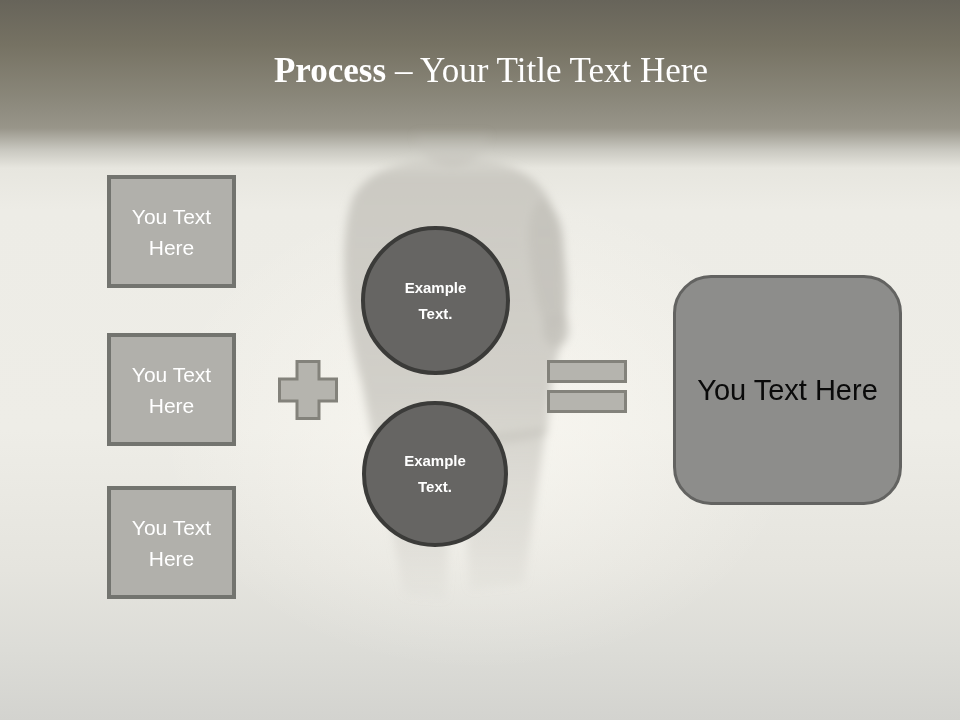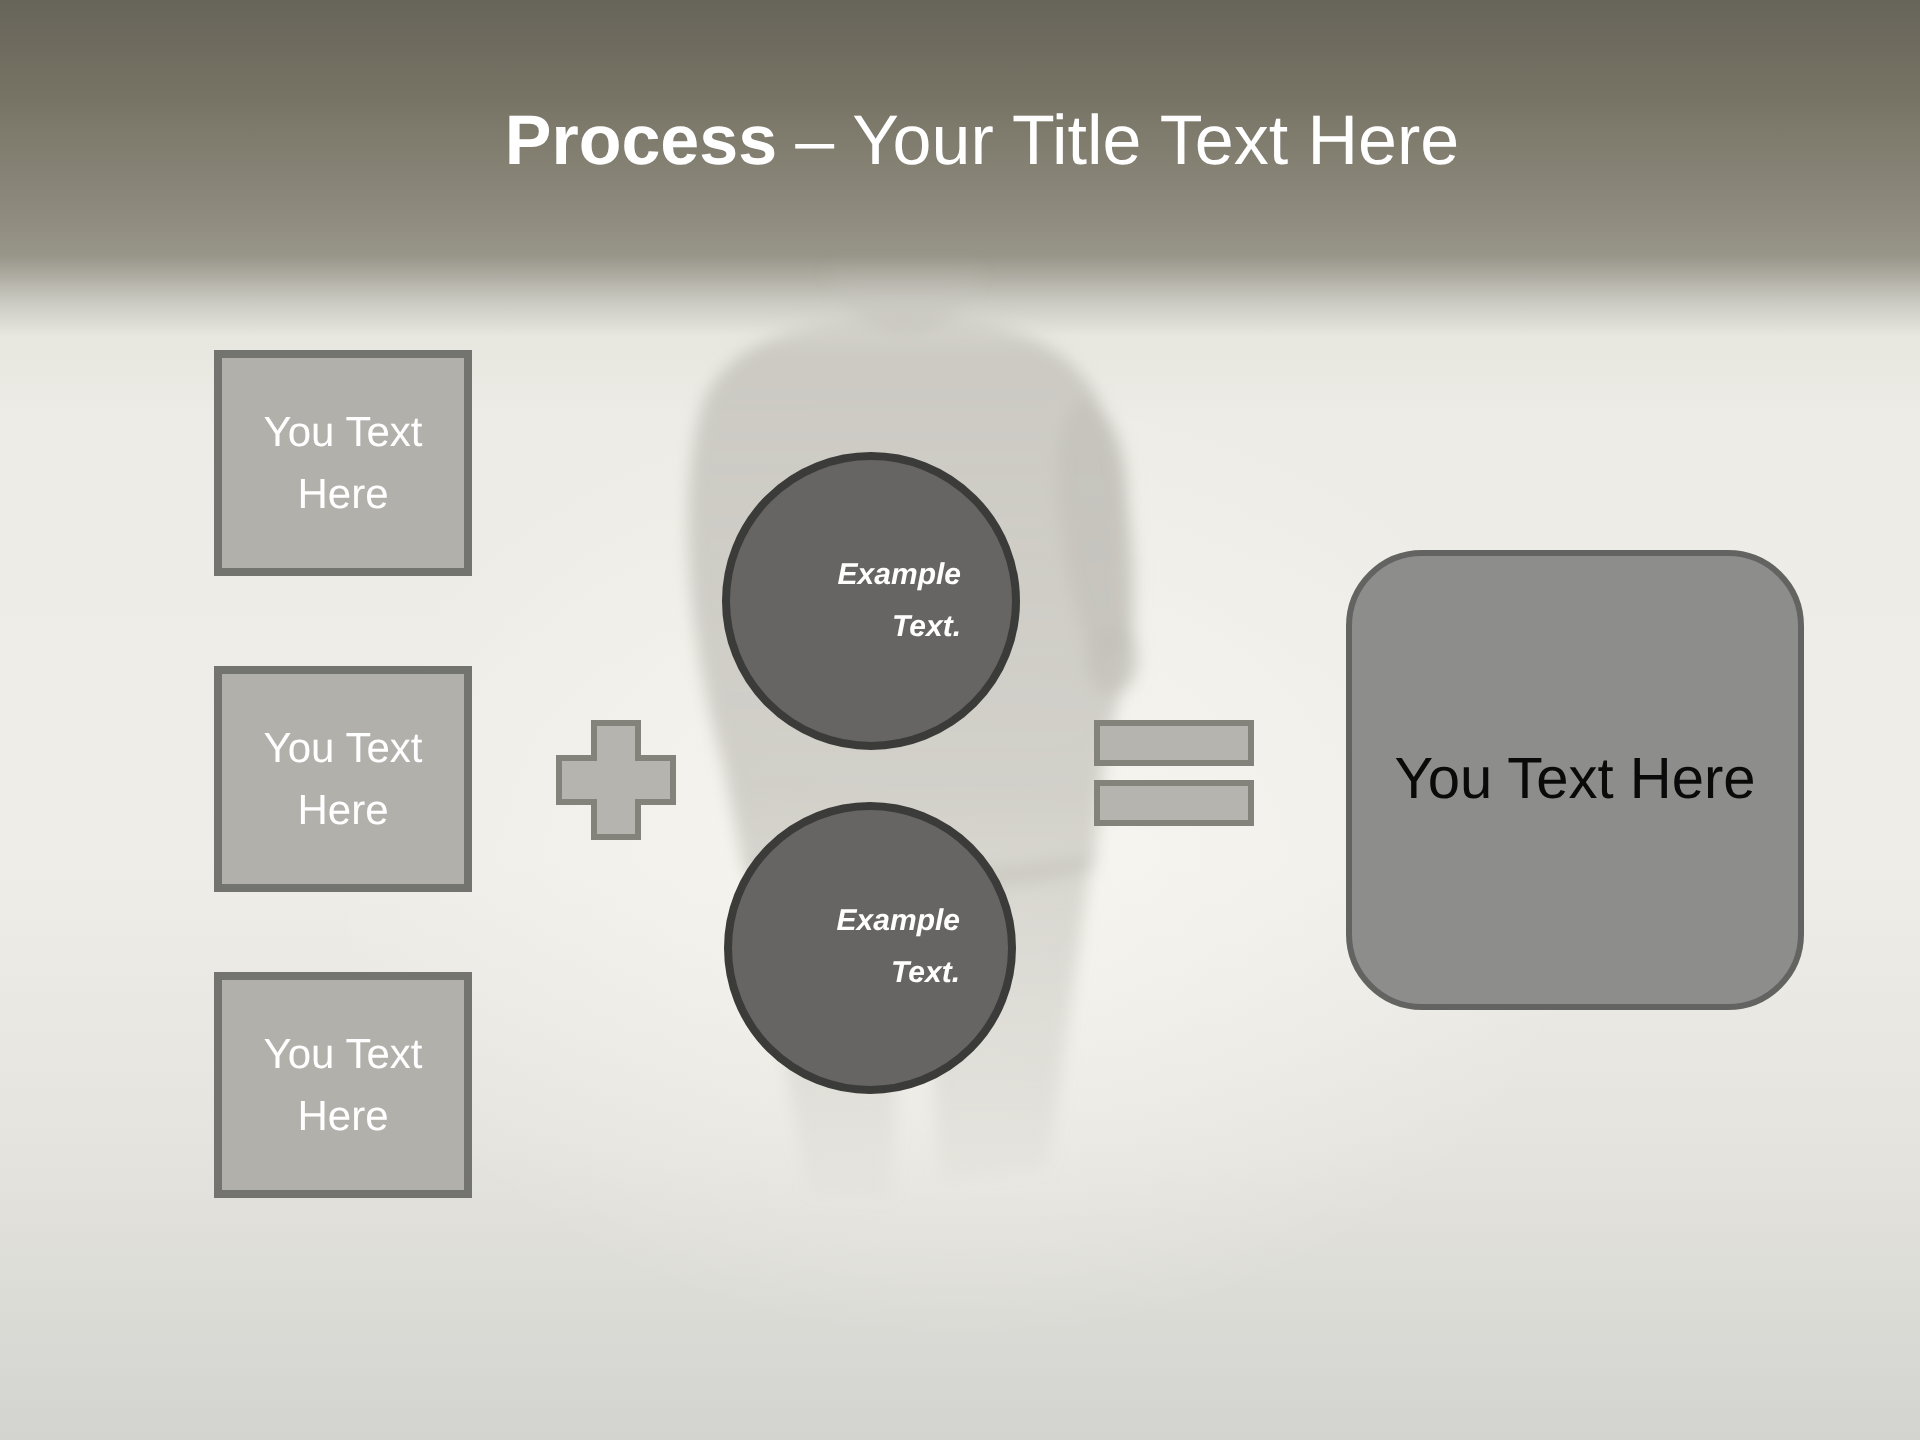--- a/index.html
+++ b/index.html
@@ -20,20 +20,21 @@
   
   .title {
     position: absolute;
     top: 49px; left: 0; right: 0;
     text-align: center;
     padding-left: 22px;
     color: #ffffff;
     font-size: 35px;
     line-height: 44px;
     white-space: nowrap;
+    font-family: Liberation Serif, serif;
   }
   .title .bold { font-weight: bold; }
   .title .rest { font-weight: normal; margin-left: 9px; }
 
   
   .silhouette { position: absolute; left: 0; top: 0; }
 
   
   .sq {
     position: absolute;
@@ -56,24 +57,23 @@
   .sq .lbl { width: 100px; }
 
   
   .circle {
     position: absolute;
     border-radius: 50%;
     background: #666563;
     border: 4px solid #3b3b39;
     color: #ffffff;
     font-weight: bold;
-    font-style: italic;
     font-size: 15px;
     line-height: 26px;
-    text-align: right;
+    text-align: center;
     display: flex;
     align-items: center;
     justify-content: center;
   }
   .circle-1 { left: 361px; top: 226px; width: 141px; height: 141px; }
   .circle-2 { left: 362px; top: 401px; width: 138px; height: 138px; }
   .circle .lbl { width: 90px; }
 
   
   .plus-wrap { position: absolute; left: 277px; top: 359px; width: 62px; height: 62px; }

